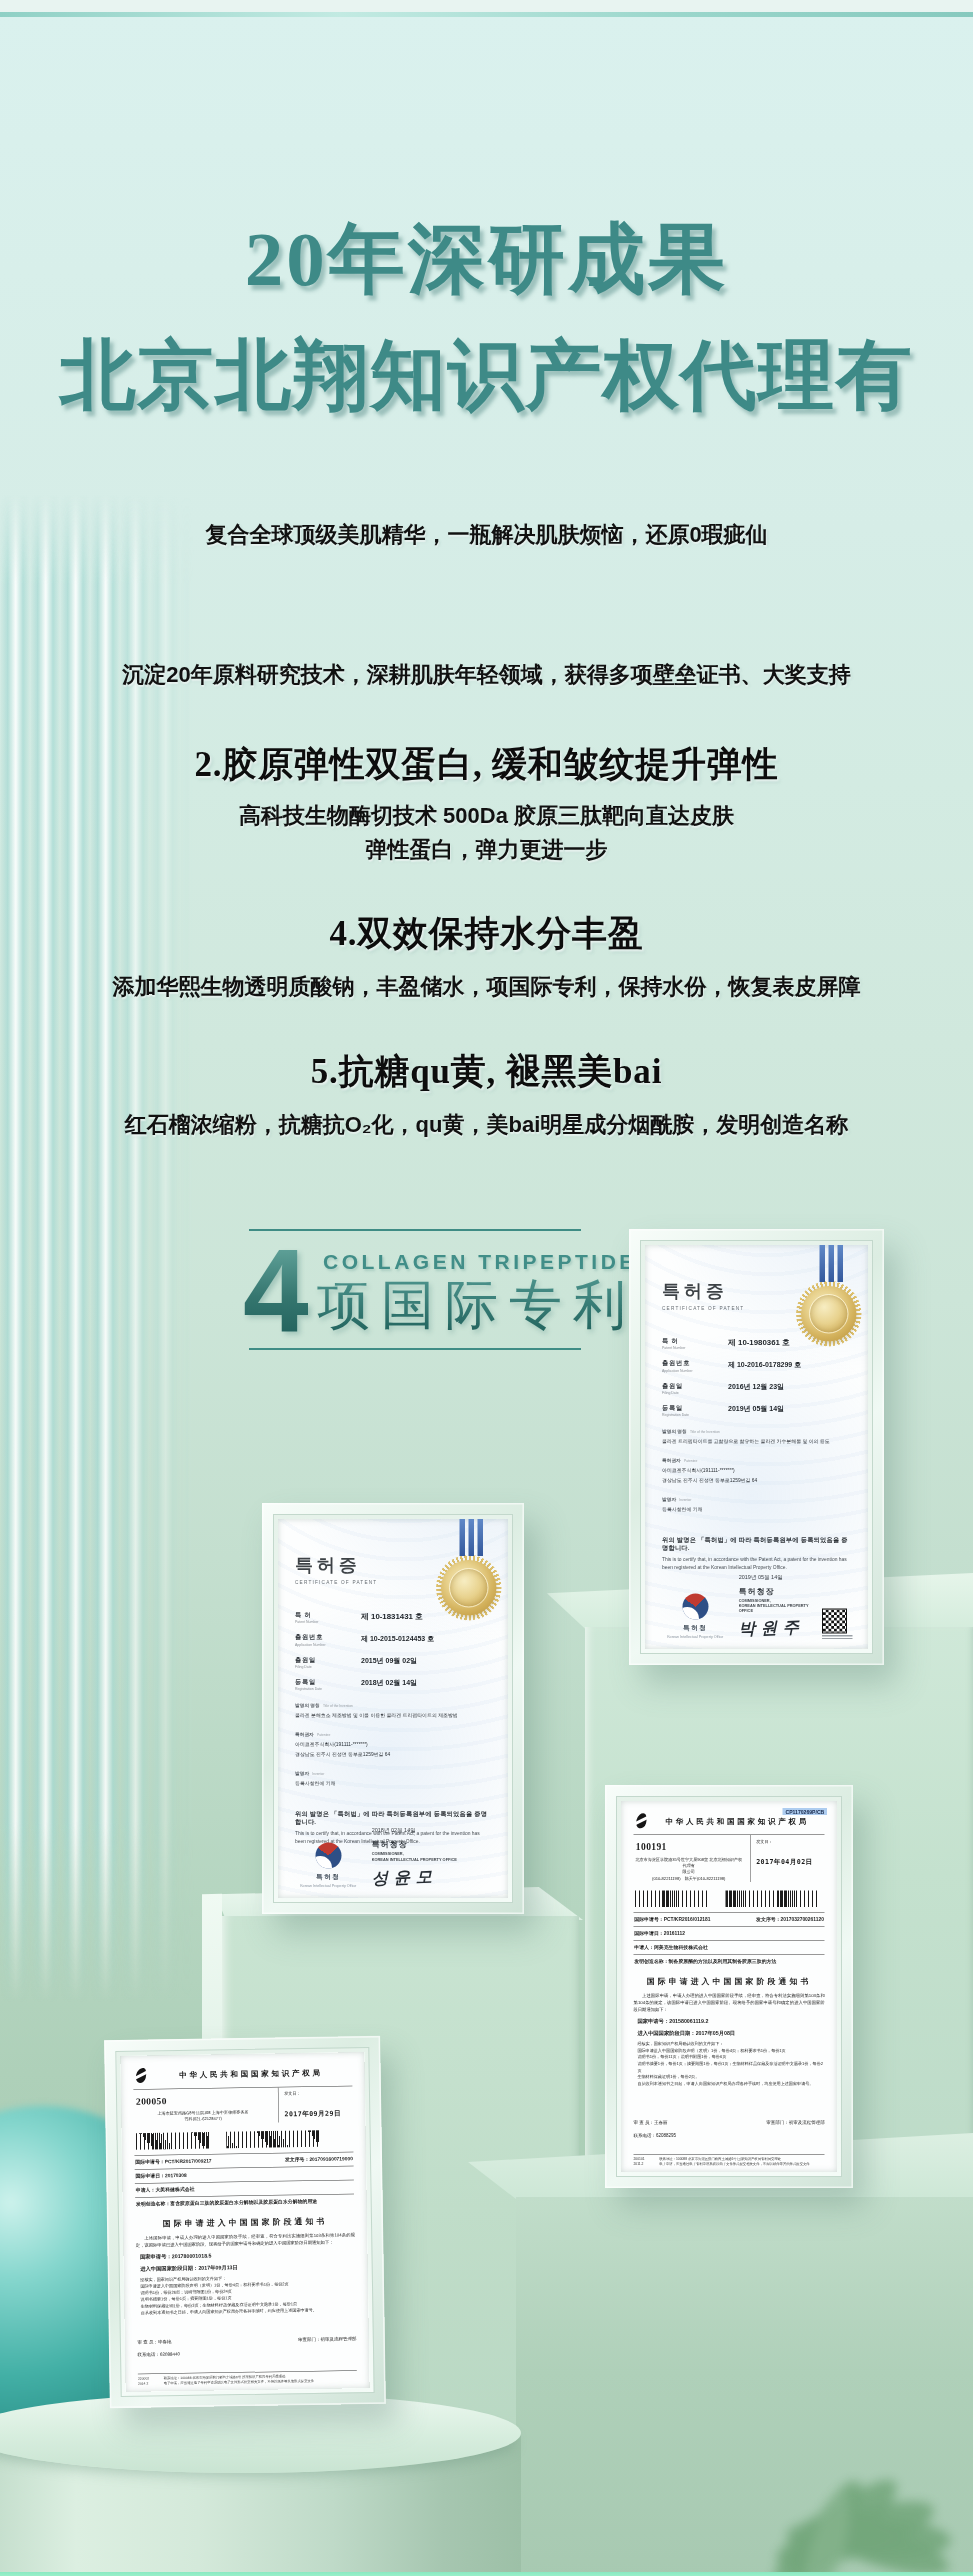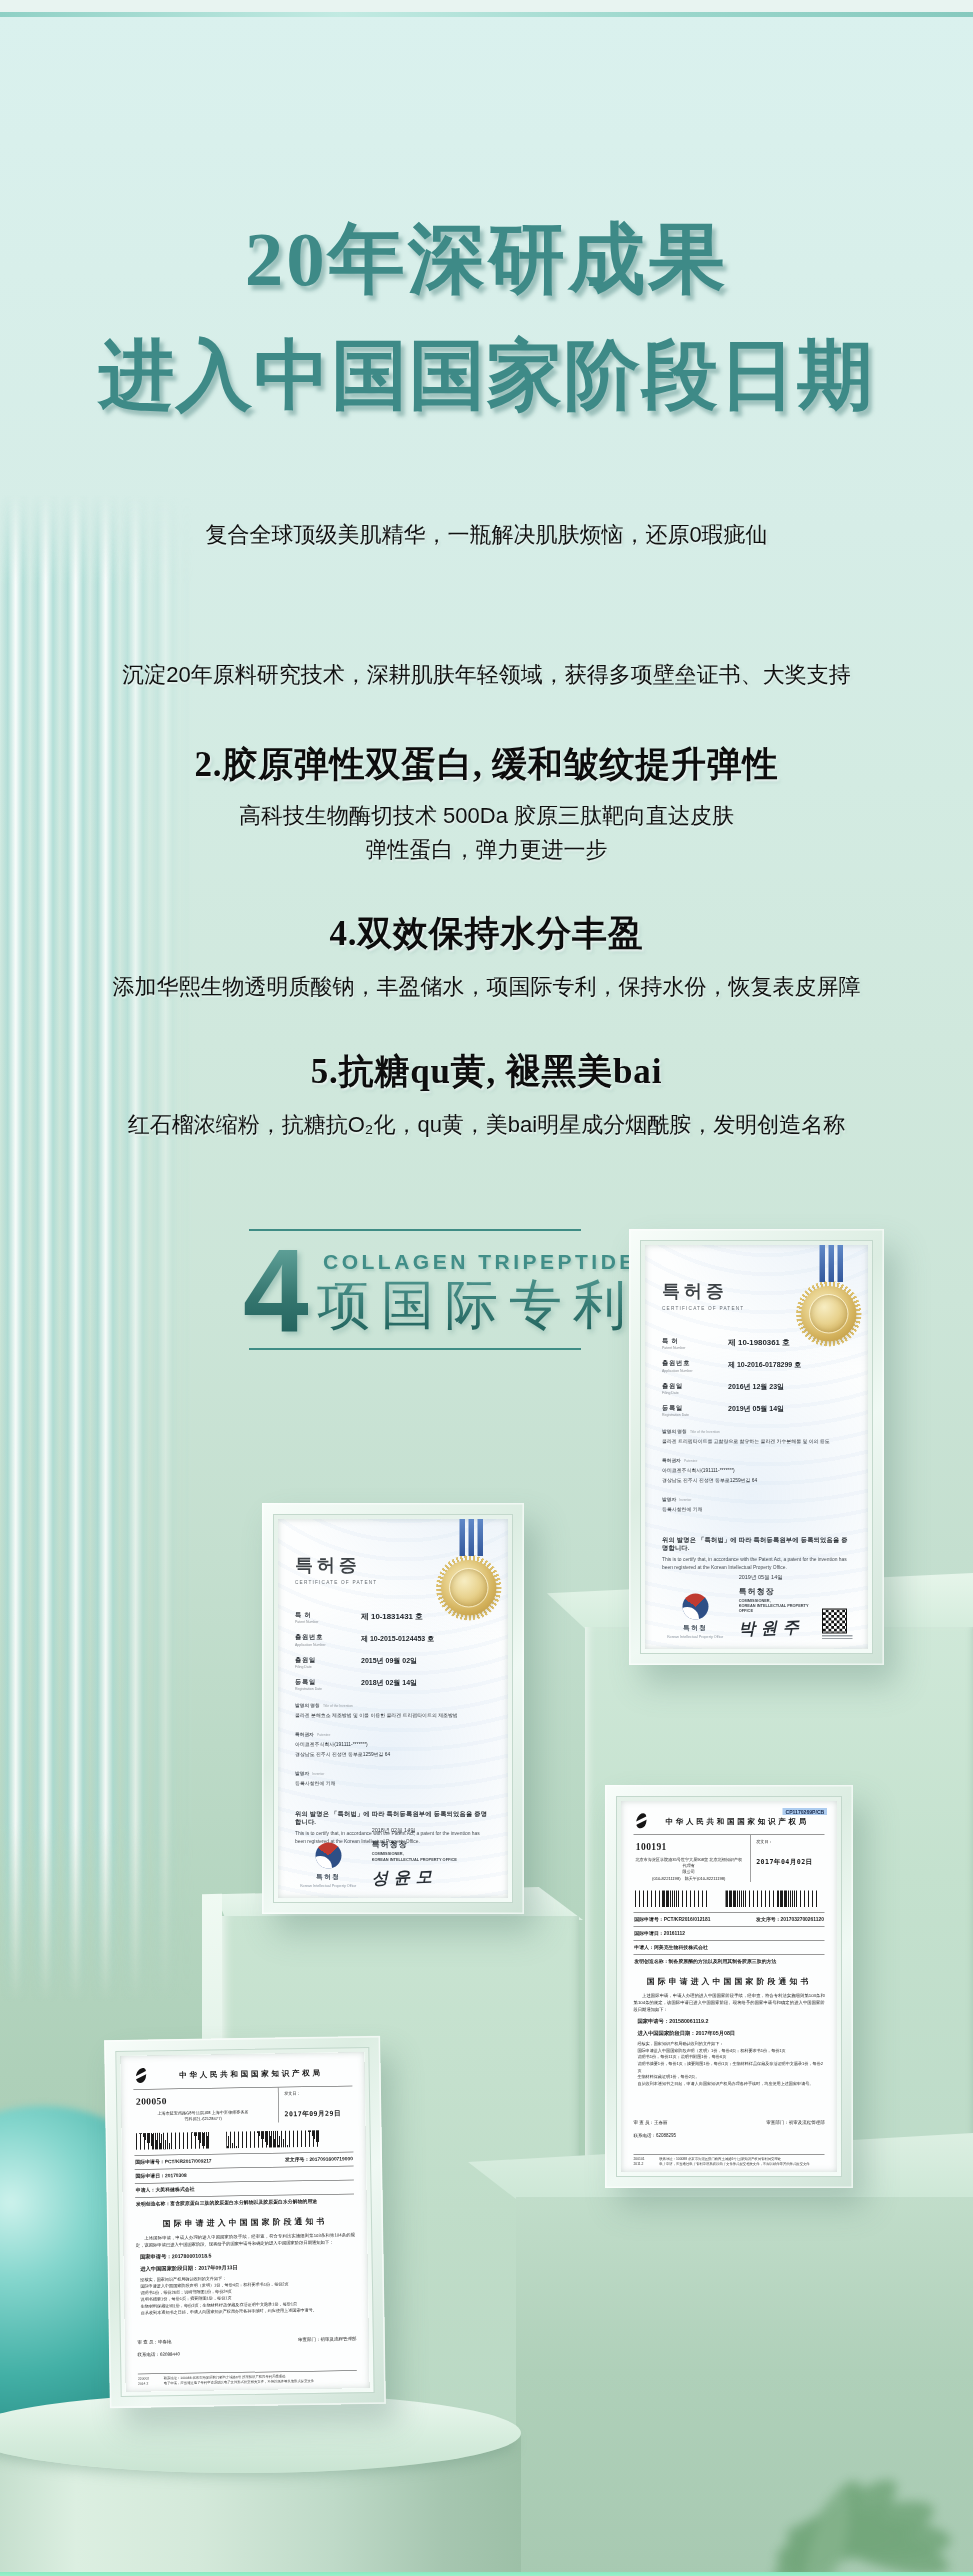--- a/index.html
+++ b/index.html
@@ -56,21 +56,21 @@
   
   .title{position:absolute;left:0;width:100%;text-align:center;z-index:5;
     font-family:"Liberation Serif","DejaVu Serif",serif;font-weight:700;color:#3e8a87;
     text-shadow:3.9px 4.7px 3.9px rgba(97,148,143,.5);}
   .title1{top:196px;font-size:77px;letter-spacing:3.1px;}
   .title2{top:313px;font-size:76px;letter-spacing:1.6px;}
   .feat-head{position:absolute;left:0;width:100%;text-align:center;z-index:5;color:#0d0d0d;
     font-family:"Liberation Serif","DejaVu Serif",serif;font-weight:700;font-size:35px;line-height:1;
     letter-spacing:0.8px;text-shadow:1.6px 2.4px 2.4px rgba(255,255,255,.75),2.4px 3.1px 3.1px rgba(120,170,160,.35);}
   .feat-sub{position:absolute;left:0;width:100%;text-align:center;z-index:5;color:#111;
-    font-weight:400;font-size:22px;line-height:1.57;
+    font-weight:700;font-size:22px;line-height:1.57;
     text-shadow:0.8px 1.6px 1.6px rgba(255,255,255,.7),1.6px 2.4px 2.4px rgba(120,170,160,.3);}
   
   .badge-line{position:absolute;left:249px;width:332px;height:1.6px;background:#3f8c85;z-index:5;}
   .badge-4{position:absolute;left:243px;top:1223px;z-index:5;font-weight:800;font-size:118px;line-height:.95;
     background:linear-gradient(180deg,#6aaca3 0%,#35766f 55%,#1d5d58 100%);
     -webkit-background-clip:text;background-clip:text;color:transparent;
     text-shadow:none;filter:drop-shadow(3.1px 3.9px 2.4px rgba(110,160,150,.45));}
   .badge-en{position:absolute;left:323px;top:1238px;z-index:5;font-weight:700;font-size:21px;
     letter-spacing:3.5px;color:#418e88;text-shadow:1.6px 2.4px 2.4px rgba(120,170,160,.4);}
   .badge-zh{position:absolute;left:317px;top:1266px;z-index:5;font-weight:400;font-size:53px;
@@ -184,21 +184,21 @@
 
 <div class="canvas">
   <div class="bg"></div>
   <div class="top-strip"></div>
 
   <div class="curtain-wrap">
     <div class="curtain"></div>
   </div>
 
   <div class="title title1">20年深研成果</div>
-  <div class="title title2">进入中国国家阶段日期</div>
+  <div class="title title2">北京北翔知识产权代理有</div>
 
   <div class="feat-sub" style="top:506px">复合全球顶级美肌精华，一瓶解决肌肤烦恼，还原0瑕疵仙</div>
   <div class="feat-sub" style="top:646px">沉淀20年原料研究技术，深耕肌肤年轻领域，获得多项壁垒证书、大奖支持</div>
   <div class="feat-head" style="top:735px">2.胶原弹性双蛋白, 缓和皱纹提升弹性</div>
   <div class="feat-sub" style="top:787px">高科技生物酶切技术 500Da 胶原三肽靶向直达皮肤</div>
   <div class="feat-sub" style="top:821px">弹性蛋白，弹力更进一步</div>
   <div class="feat-head" style="top:904px">4.双效保持水分丰盈</div>
   <div class="feat-sub" style="top:958px">添加华熙生物透明质酸钠，丰盈储水，项国际专利，保持水份，恢复表皮屏障</div>
   <div class="feat-head" style="top:1042px">5.抗糖qu黄, 褪黑美bai</div>
   <div class="feat-sub" style="top:1096px">红石榴浓缩粉，抗糖抗O₂化，qu黄，美bai明星成分烟酰胺，发明创造名称</div>

